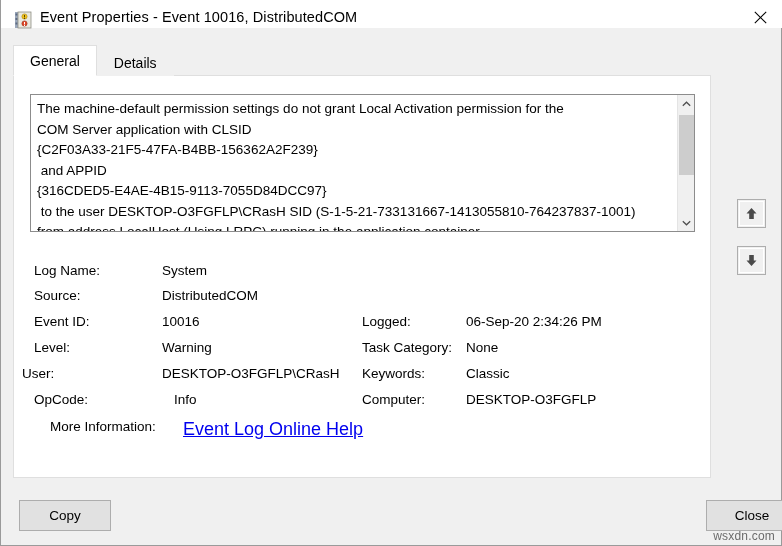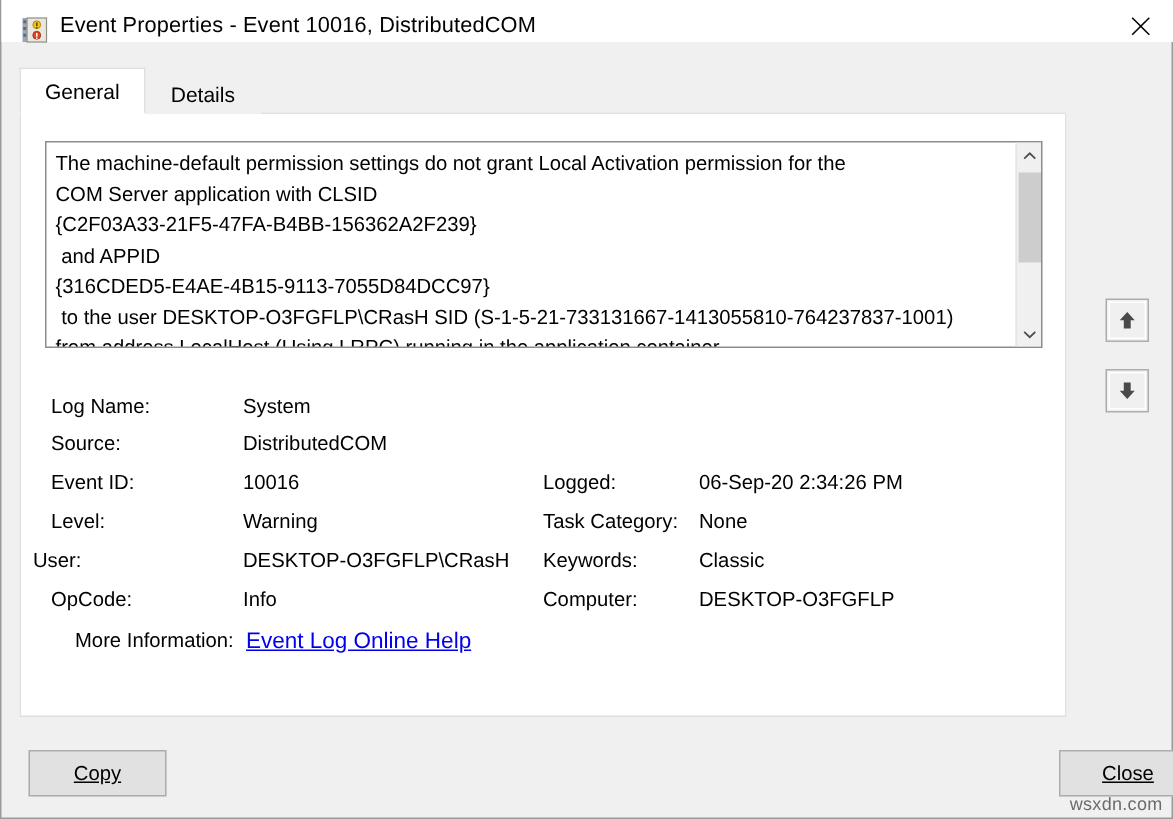--- a/index.html
+++ b/index.html
@@ -167,25 +167,26 @@
     white-space: nowrap;
   }
   .fld-value {
     position: absolute;
     font-size: 13.5px;
     color: #000;
     white-space: nowrap;
   }
   .fld-link {
     position: absolute;
-    font-size: 15px;
+    font-size: 18px;
     color: #0000ee;
     text-decoration: underline;
     white-space: nowrap;
     cursor: pointer;
+    margin-left: 19px;
   }
 
   
   .navbtn {
     position: absolute;
     width: 29px;
     height: 29px;
     background: #f0f0f0;
     border: 1px solid #adadad;
     box-sizing: border-box;
@@ -209,21 +210,20 @@
     height: 31px;
     background: #e1e1e1;
     border: 1px solid #adadad;
     box-sizing: border-box;
     display: flex;
     align-items: center;
     justify-content: center;
     font-size: 13.5px;
     color: #000;
     cursor: default;
-    text-decoration: underline;
   }
 
   .watermark {
     position: absolute;
     right: 6px;
     bottom: 2px;
     font-size: 12px;
     color: #6b6b6b;
     letter-spacing: 0.2px;
   }
@@ -300,21 +300,21 @@
       <span class="fld-label" style="left:20px; top:264px;">Level:</span>
       <span class="fld-label" style="left:8px; top:290px;">User:</span>
       <span class="fld-label" style="left:20px; top:316px;">OpCode:</span>
       <span class="fld-label" style="left:36px; top:343px;">More Information:</span>
 
       <span class="fld-value" style="left:148px; top:187px;">System</span>
       <span class="fld-value" style="left:148px; top:212px;">DistributedCOM</span>
       <span class="fld-value" style="left:148px; top:238px;">10016</span>
       <span class="fld-value" style="left:148px; top:264px;">Warning</span>
       <span class="fld-value" style="left:148px; top:290px;">DESKTOP-O3FGFLP\CRasH</span>
-      <span class="fld-value" style="left:148px; top:316px;">Info</span>
+      <span class="fld-value" style="left:160px; top:316px;">Info</span>
       <a class="fld-link" style="left:150px; top:343px;">Event Log Online Help</a>
 
       <span class="fld-label" style="left:348px; top:238px;">Logged:</span>
       <span class="fld-label" style="left:348px; top:264px;">Task Category:</span>
       <span class="fld-label" style="left:348px; top:290px;">Keywords:</span>
       <span class="fld-label" style="left:348px; top:316px;">Computer:</span>
 
       <span class="fld-value" style="left:452px; top:238px;">06-Sep-20 2:34:26 PM</span>
       <span class="fld-value" style="left:452px; top:264px;">None</span>
       <span class="fld-value" style="left:452px; top:290px;">Classic</span>

